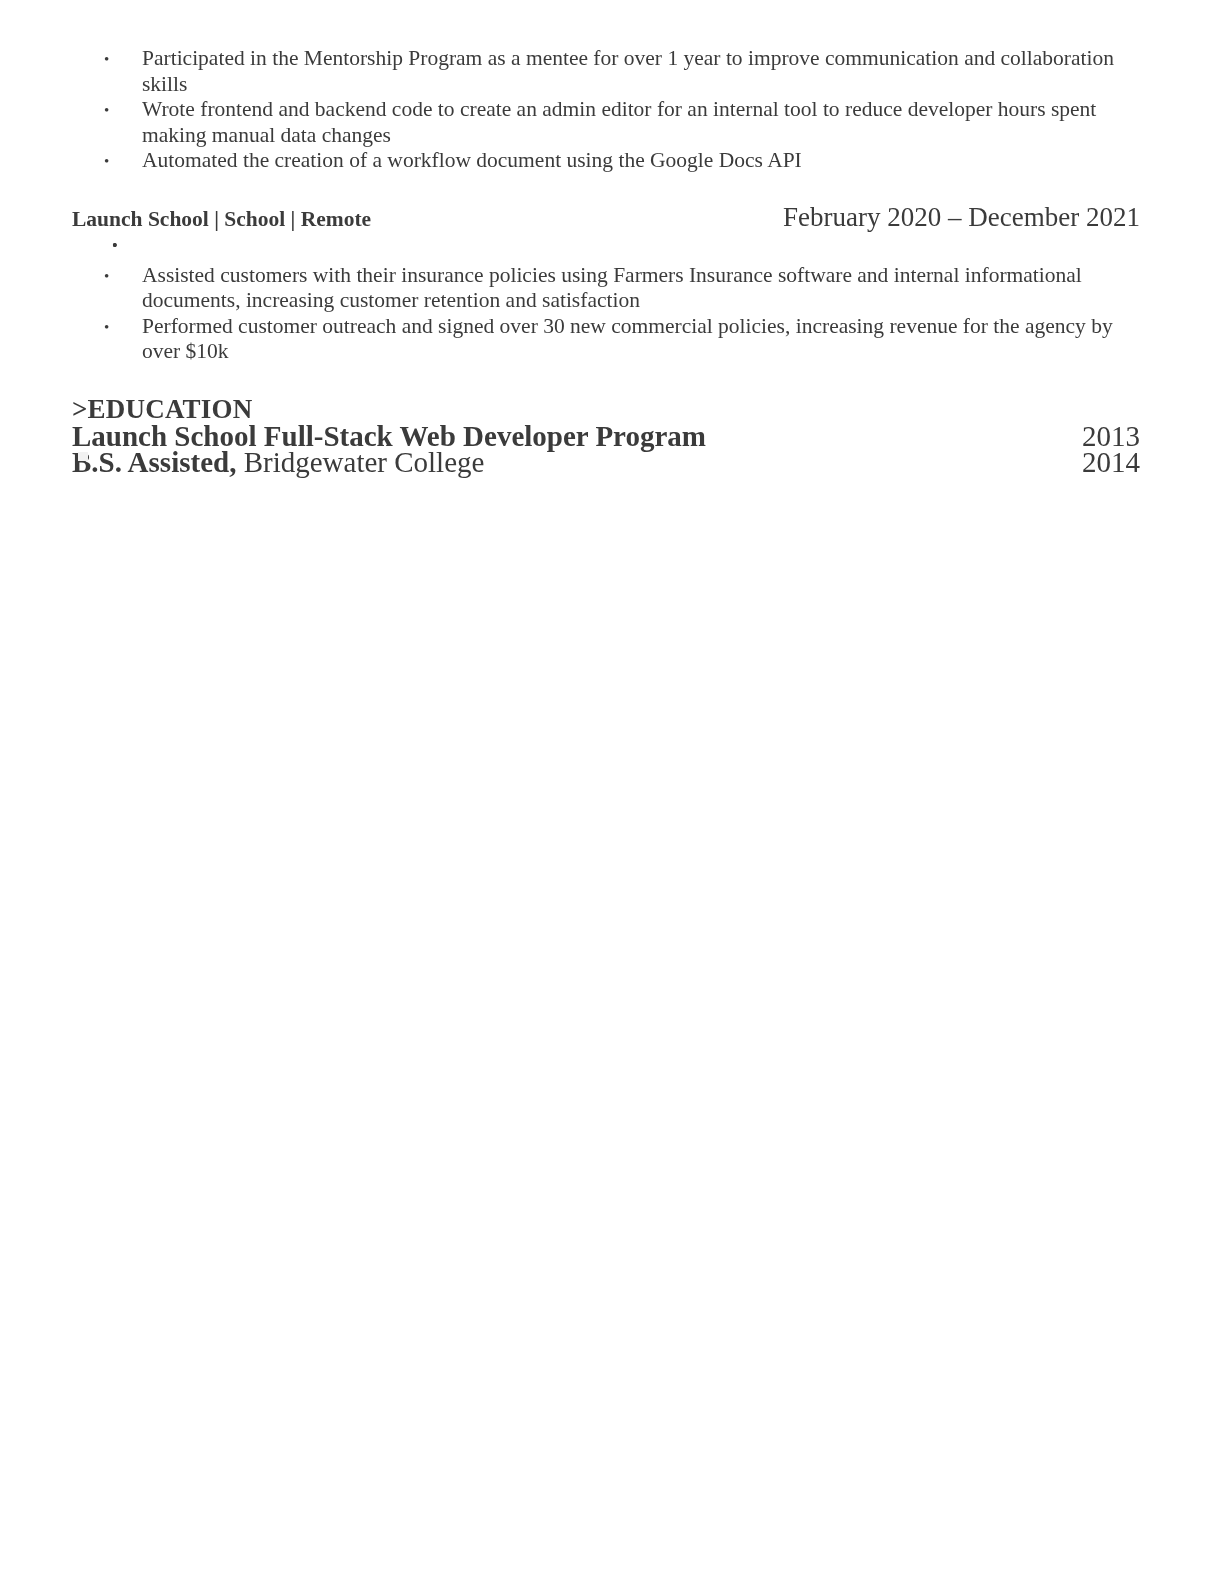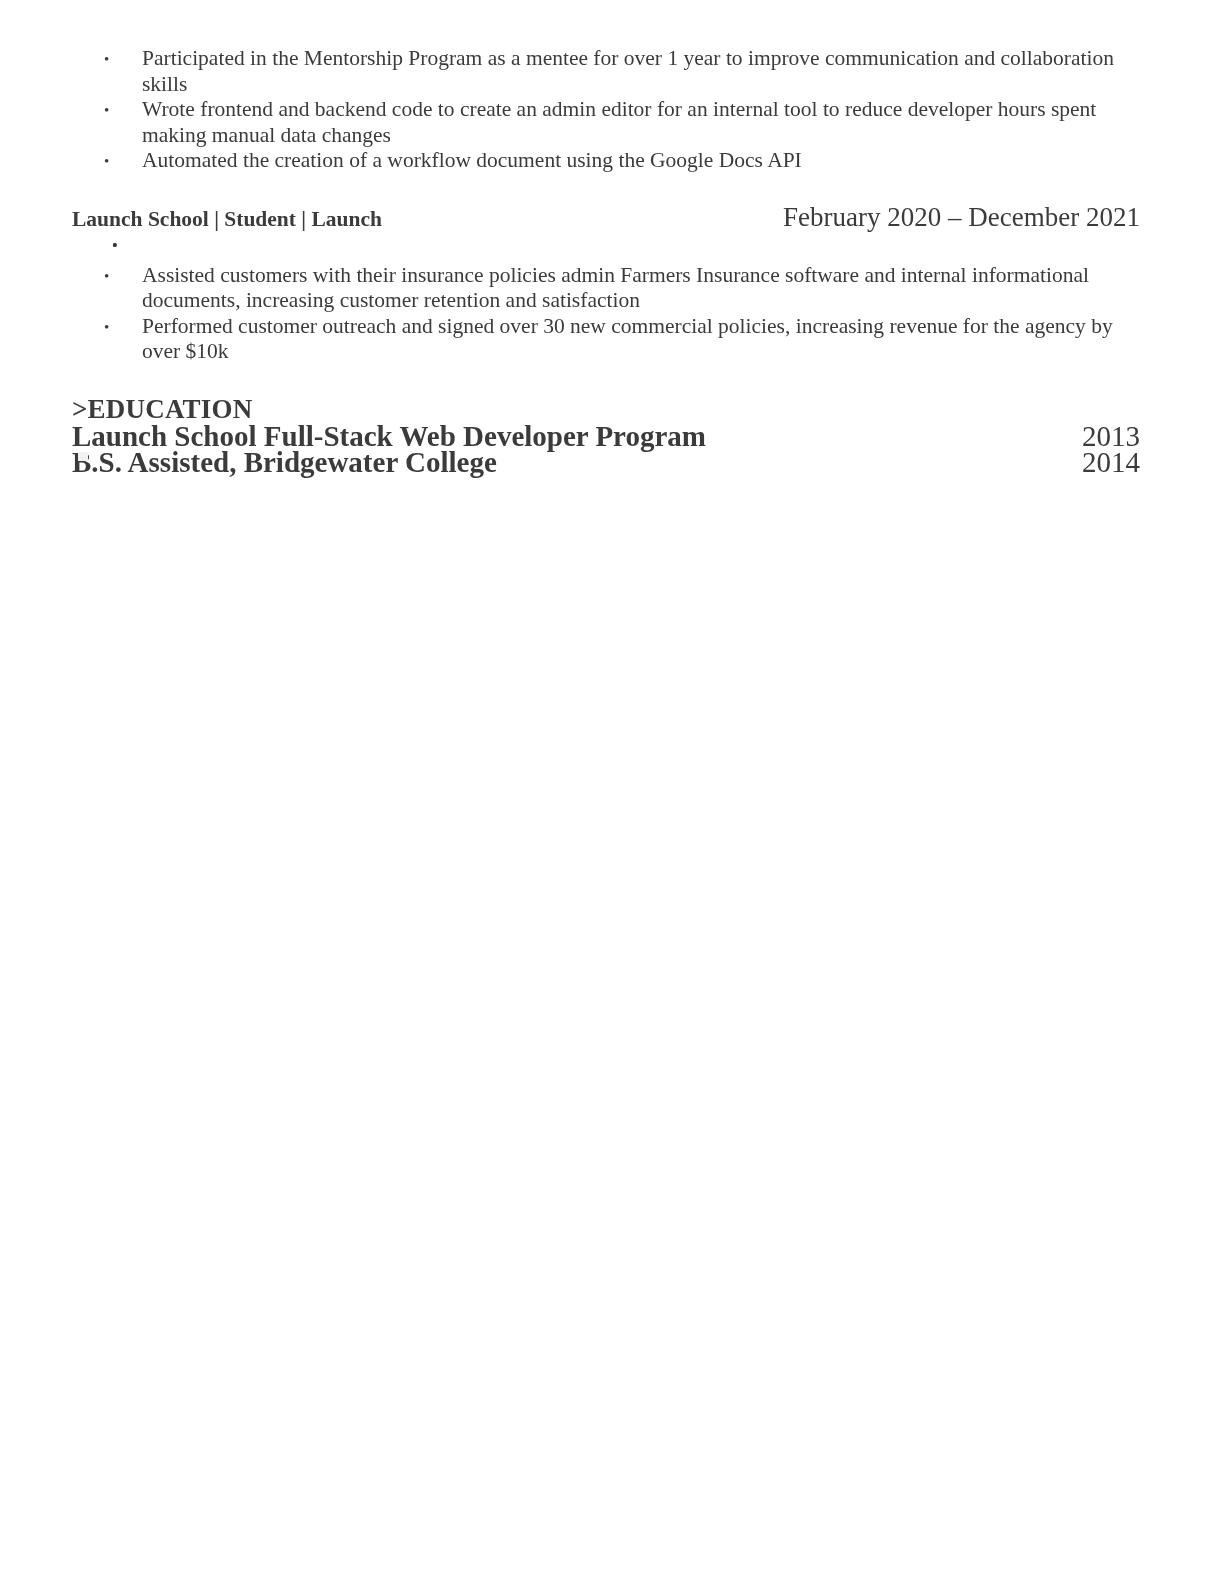--- a/index.html
+++ b/index.html
@@ -95,21 +95,21 @@
   
   .edu-row {
     display: flex;
     justify-content: space-between;
     align-items: baseline;
     width: 1068px;
     font-size: 29px;
     line-height: 26px;
   }
   .edu-name { font-weight: bold; white-space: nowrap; }
-  .edu-name .regular { font-weight: bold; }
+  .edu-name .regular { font-weight: normal; }
   .edu-year { font-weight: normal; white-space: nowrap; }
 
   .artifact {
     position: absolute;
     left: 78px;
     top: 452px;
     width: 10px;
     height: 9px;
     background: #f2f2f2;
   }
@@ -131,38 +131,38 @@
       </li>
       <li>
         <span class="bullet-glyph">•</span>
         <span>Automated the creation of a workflow document using the Google Docs API</span>
       </li>
     </ul>
 
     <div class="gap-section"></div>
 
     <div class="entry">
-      <div class="entry-title">Launch School | Student | Launch</div>
+      <div class="entry-title">Launch School | School | Remote</div>
       <div class="entry-date">February 2020 – December 2021</div>
     </div>
     <ul class="bullets square">
       <li>
         <span class="bullet-glyph">•</span>
       </li>
       <li>
         <span class="bullet-glyph">•</span>
       </li>
     </ul>
 
     <div class="gap-section"></div>
 
     <ul class="bullets dot">
       <li>
         <span class="bullet-glyph">•</span>
-        <span>Assisted customers with their insurance policies admin Farmers Insurance software and internal informational documents, increasing customer retention and satisfaction</span>
+        <span>Assisted customers with their insurance policies using Farmers Insurance software and internal informational documents, increasing customer retention and satisfaction</span>
       </li>
       <li>
         <span class="bullet-glyph">•</span>
         <span>Performed customer outreach and signed over 30 new commercial policies, increasing revenue for the agency by over $10k</span>
       </li>
     </ul>
 
     <div class="gap-section"></div>
 
     <div class="section-heading">&gt;EDUCATION</div>

